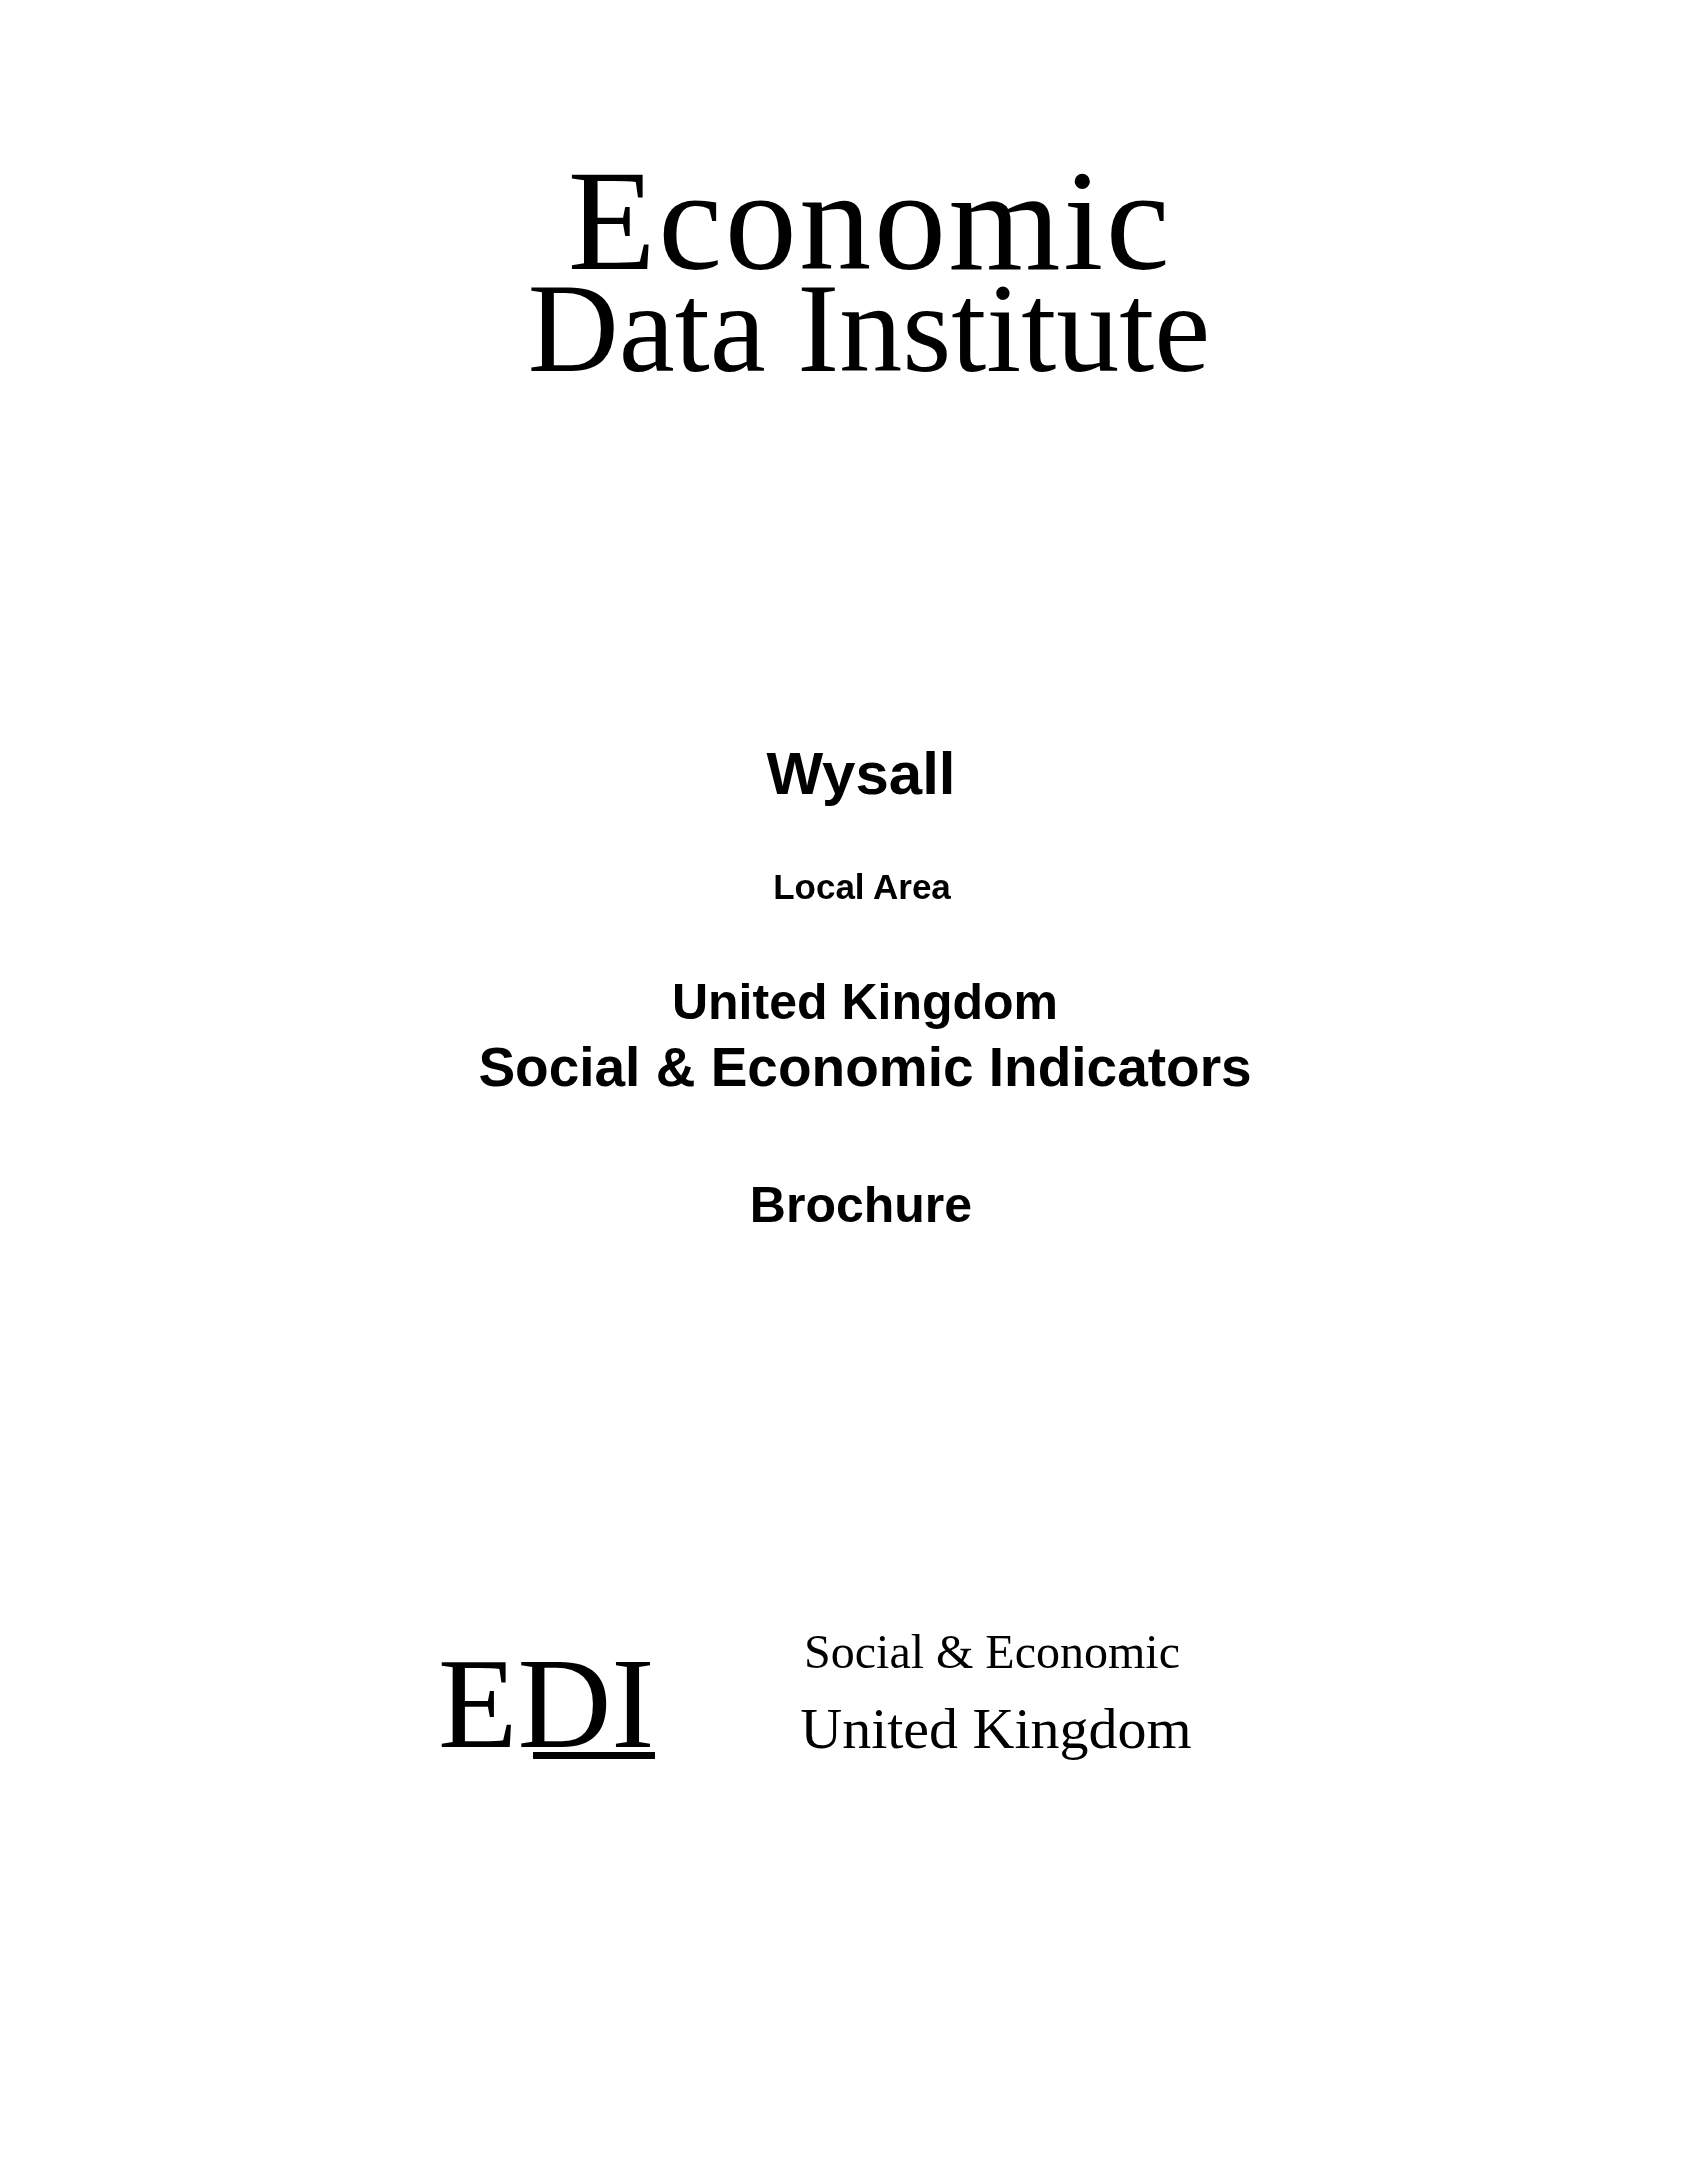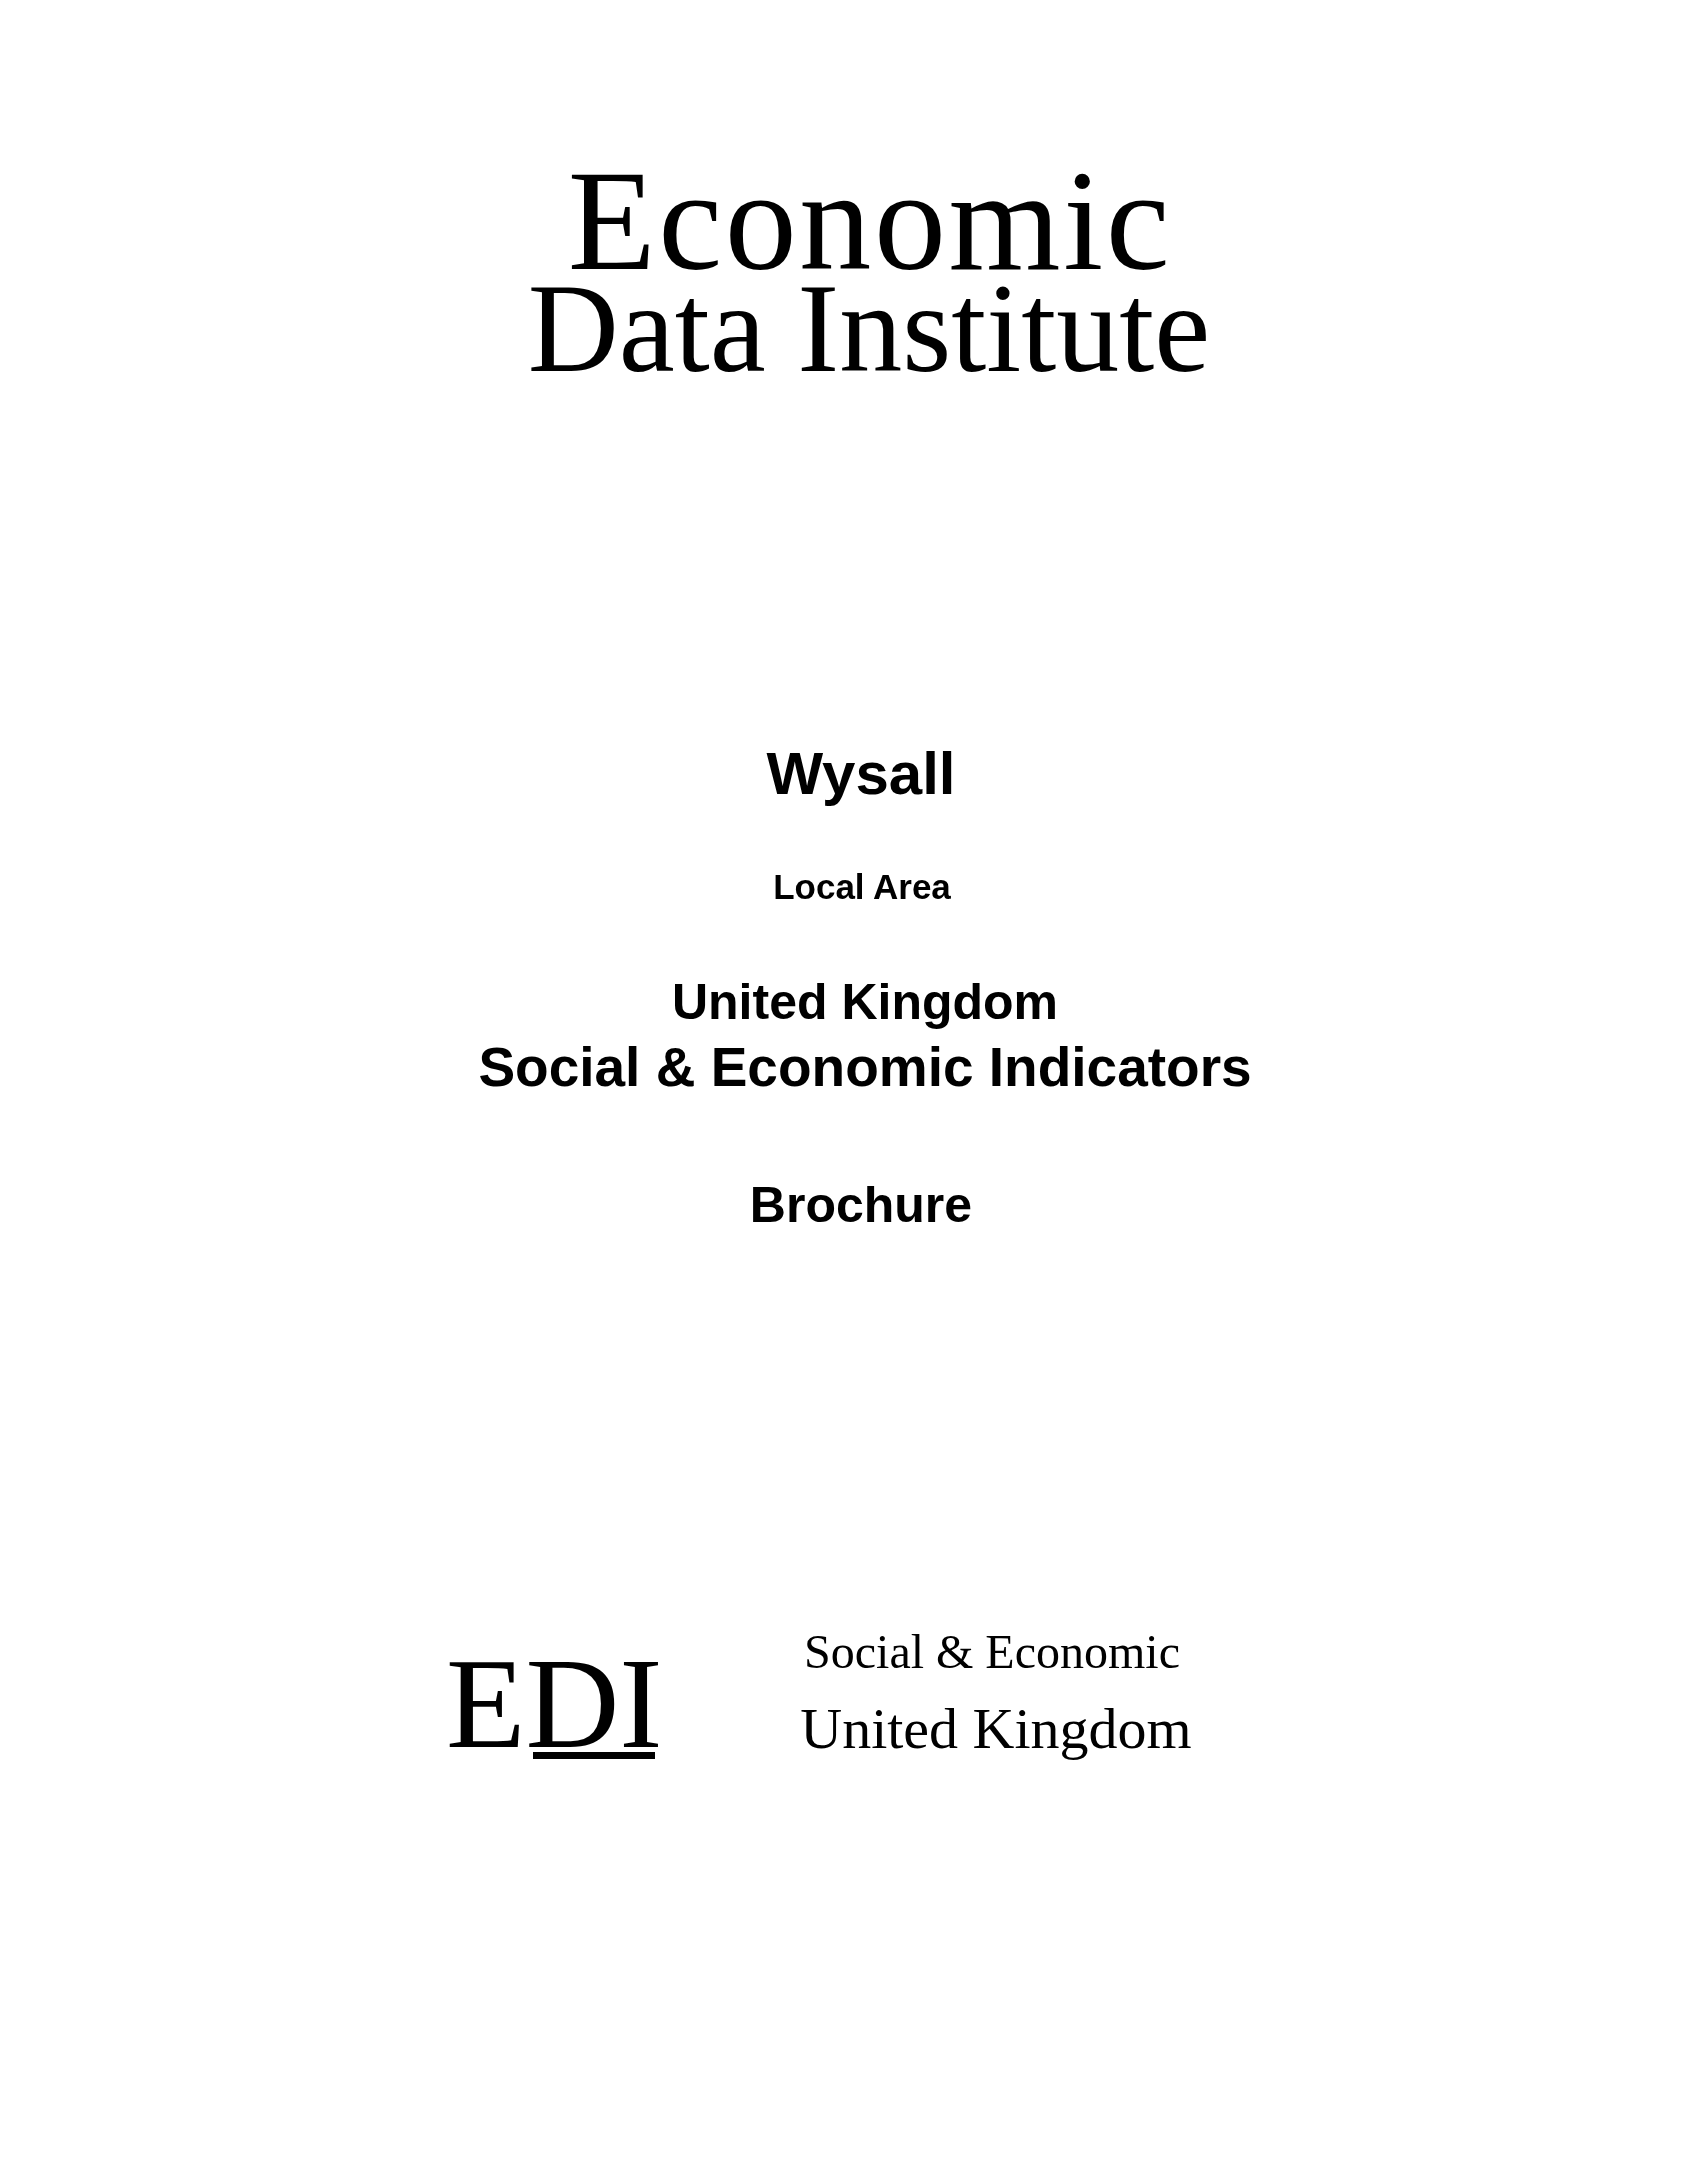--- a/index.html
+++ b/index.html
@@ -81,21 +81,20 @@
   
   .footer-logo {
     position: absolute;
     left: 0; top: 0;
     width: 0; height: 0;
   }
   .edi-wordmark {
     left: 438px;
     top: 1638px;
     font-size: 130px;
-    margin-left: 8px;
   }
   .edi-underline {
     position: absolute;
     left: 533px;
     top: 1752px;
     width: 122px;
     height: 7.3px;
     background: #000000;
   }
   .footer-tagline1 {

